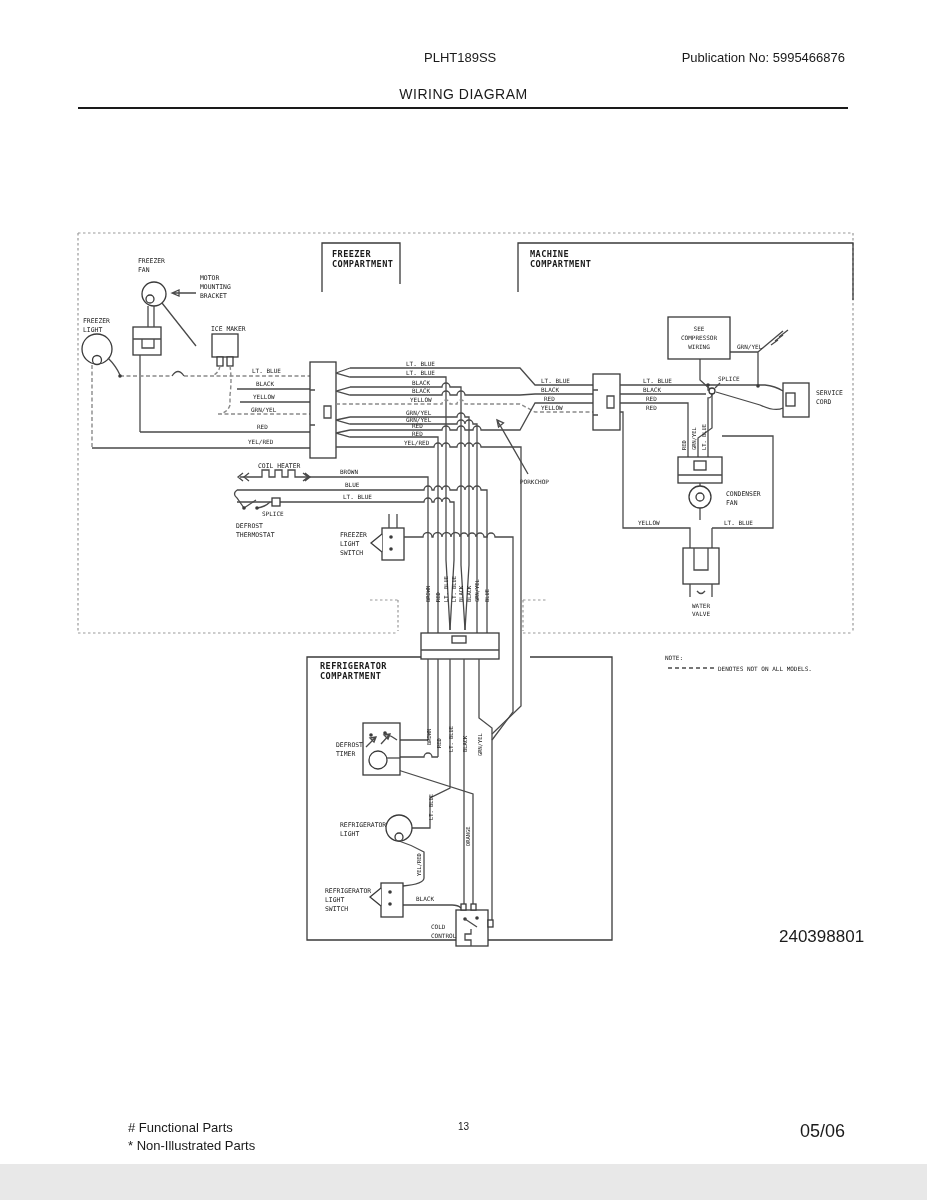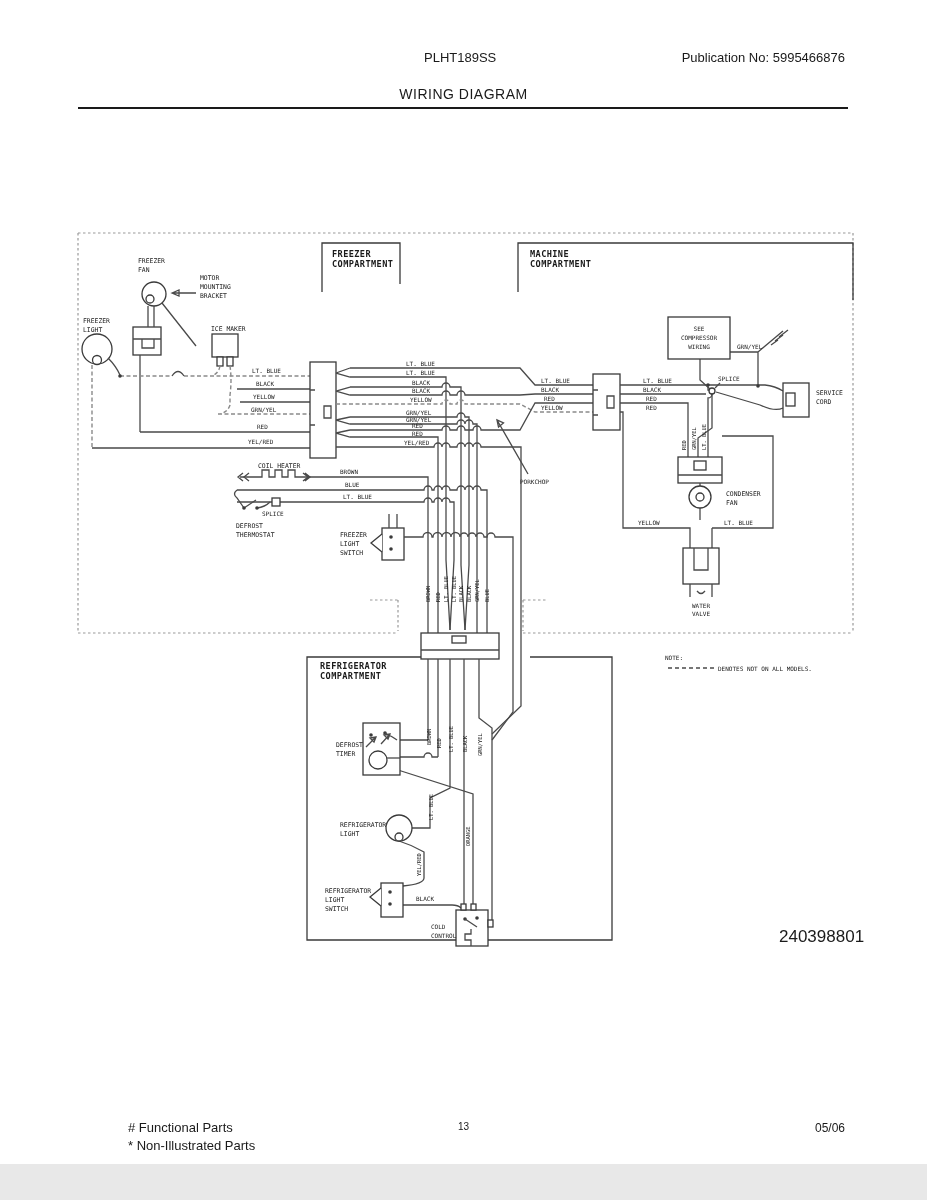--- a/index.html
+++ b/index.html
@@ -5,21 +5,21 @@
   html,body{margin:0;padding:0;background:#e8e8e8;}
   .page{position:relative;width:927px;height:1164px;background:#ffffff;margin:0 auto;
         font-family:"Liberation Sans","DejaVu Sans",sans-serif;color:#1a1a1a;overflow:hidden;}
   .hdr-model{position:absolute;left:424px;top:50px;font-size:13px;}
   .hdr-pub{position:absolute;right:82px;top:50px;font-size:13px;padding-left:8px;}
   .hdr-title{position:absolute;left:0;right:0;top:86px;text-align:center;font-size:14px;letter-spacing:0.5px;}
   .hdr-rule{position:absolute;left:78px;top:107px;width:770px;height:2px;background:#1a1a1a;}
   .part-no{position:absolute;left:779px;top:927px;font-size:17px;}
   .ftr-left{position:absolute;left:81px;top:1119px;font-size:13px;line-height:18px;margin-left:47px;}
   .ftr-page{position:absolute;left:0;right:0;top:1121px;text-align:center;font-size:10px;}
-  .ftr-date{position:absolute;right:82px;top:1121px;font-size:12px;}
+  .ftr-date{position:absolute;right:82px;top:1121px;font-size:18px;}
   svg{position:absolute;left:0;top:0;}
   svg text{font-family:"DejaVu Sans Mono","Liberation Mono",monospace;fill:#1a1a1a;}
   .lbl{font-size:6.4px;}
   .lblsm{font-size:6px;}
   .vlbl{font-size:5.4px;}
   .title2{font-size:8.6px;font-weight:bold;letter-spacing:0.4px;}
   .wire{stroke:#4a4a4a;stroke-width:1.3;fill:none;}
   .wired{stroke:#8a8a8a;stroke-width:1.4;fill:none;stroke-dasharray:4 2.5;}
   .bnd{stroke:#9a9a9a;stroke-width:1.2;fill:none;stroke-dasharray:2.5 2.5;}
   .solidb{stroke:#3a3a3a;stroke-width:1.3;fill:none;}

